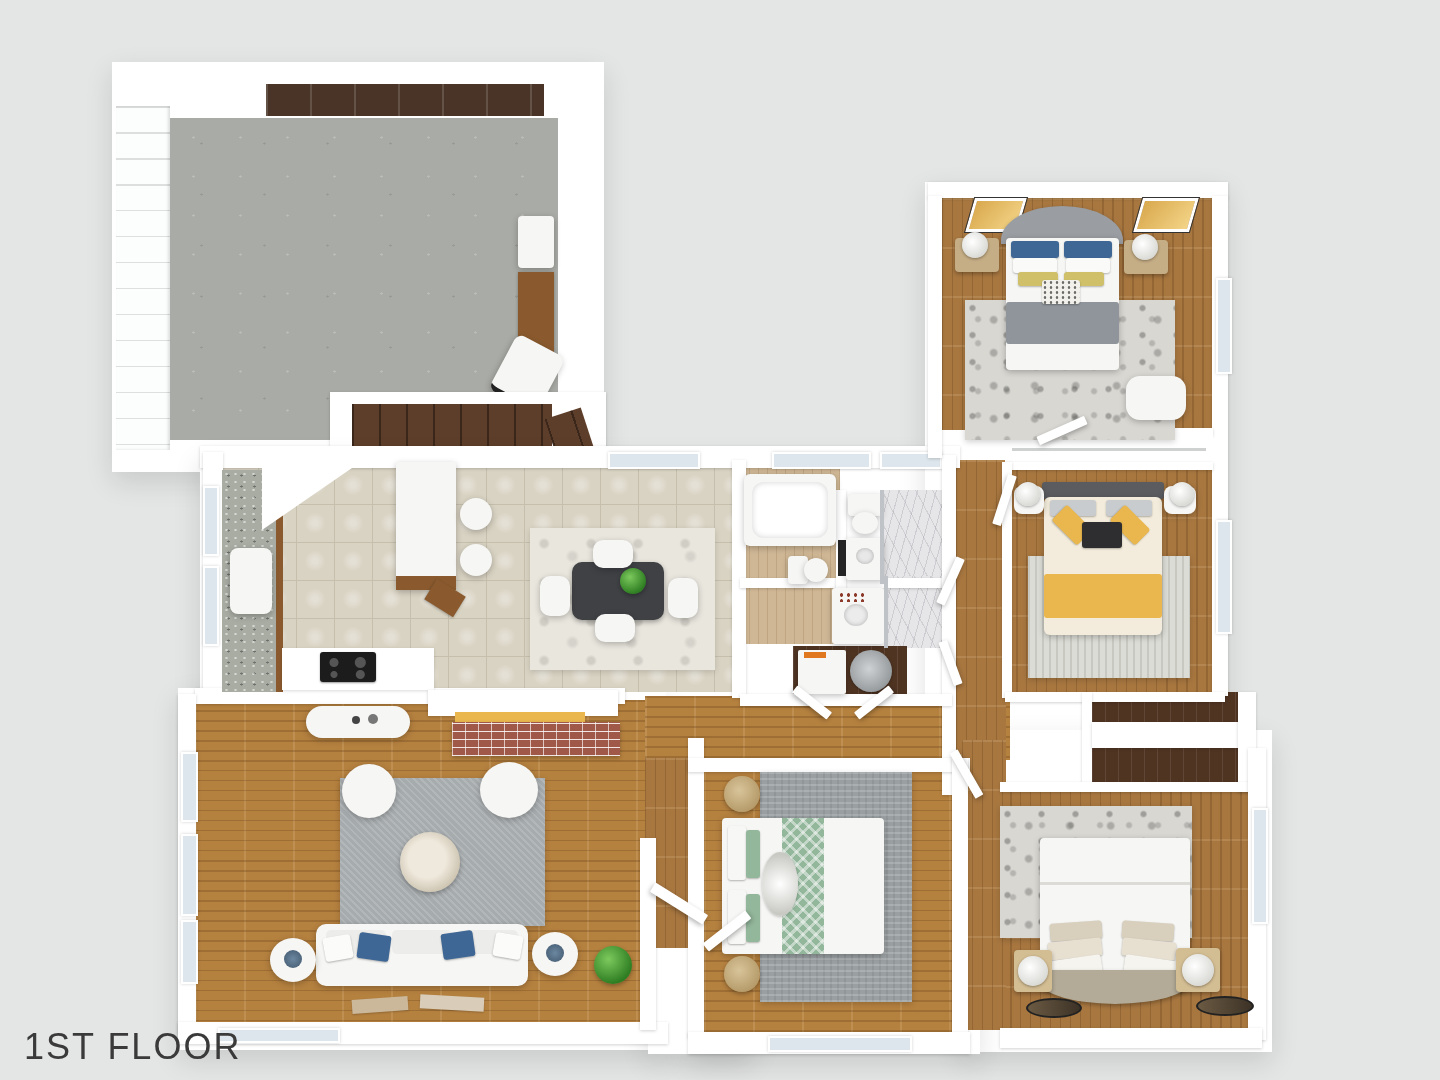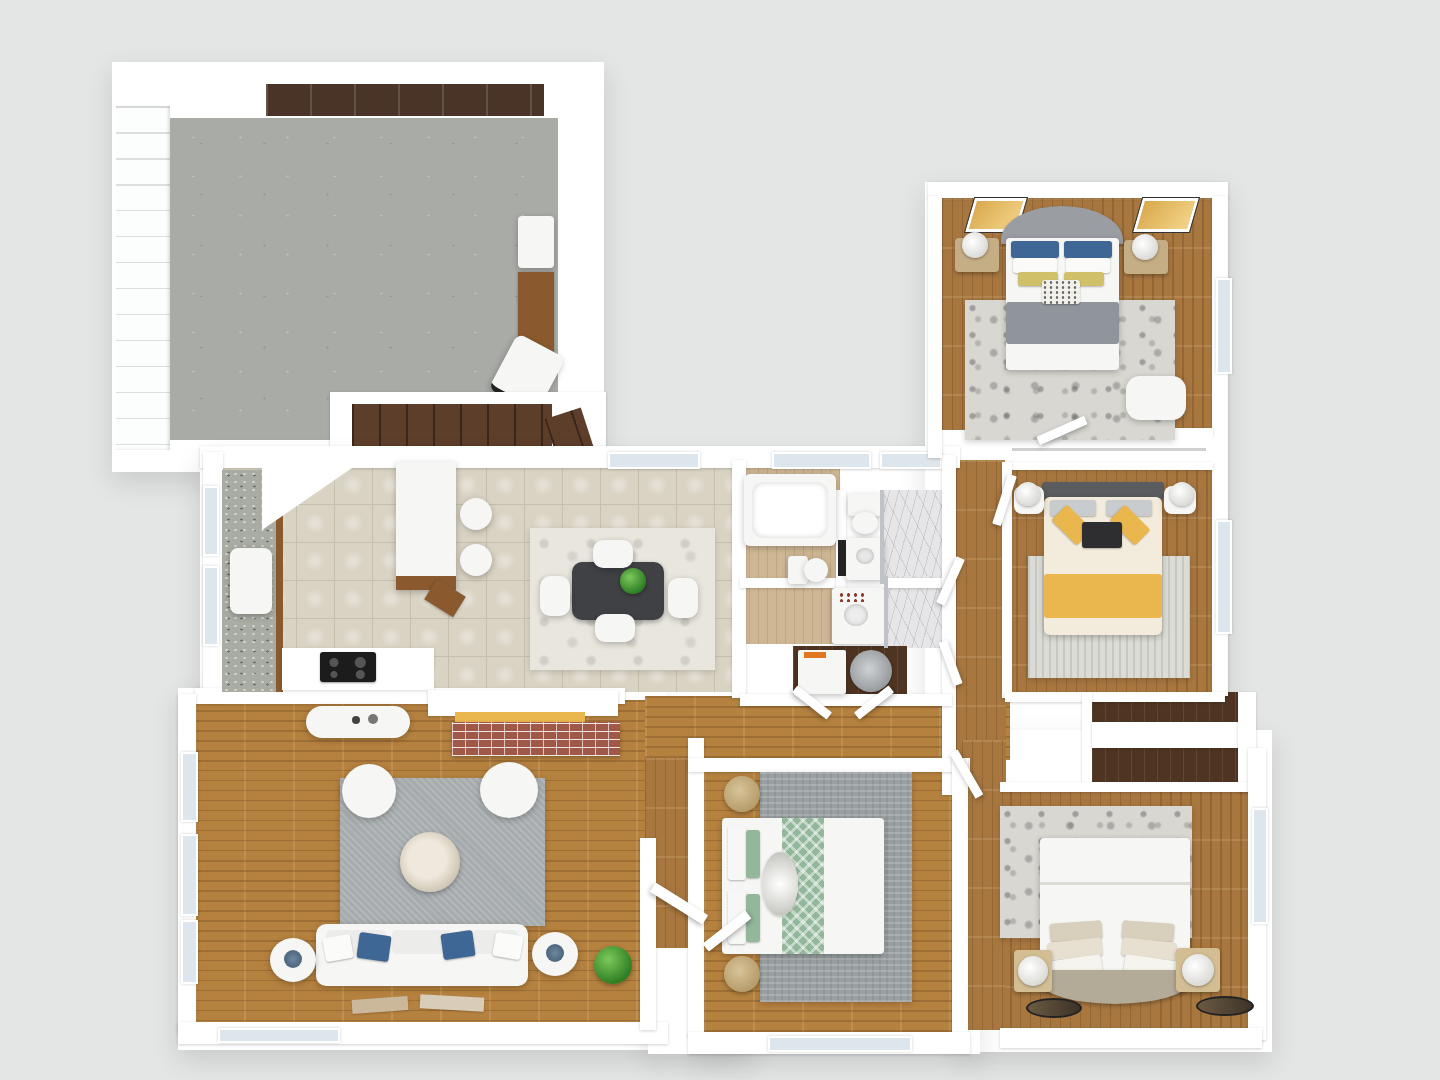--- a/index.html
+++ b/index.html
@@ -294,14 +294,15 @@
   <div class="abs" style="left:762px;top:852px;width:36px;height:64px;background:radial-gradient(circle at 50% 50%,#ffffff,#c9c9c4 80%);border-radius:50%;box-shadow:0 1px 3px rgba(0,0,0,.25);"></div>
   <div class="abs circle" style="left:724px;top:776px;width:36px;height:36px;background:radial-gradient(circle at 42% 40%,#d8c49a,#a98c58);box-shadow:0 2px 4px rgba(0,0,0,.3);"></div>
   <div class="abs circle" style="left:724px;top:956px;width:36px;height:36px;background:radial-gradient(circle at 42% 40%,#d8c49a,#a98c58);box-shadow:0 2px 4px rgba(0,0,0,.3);"></div>
   <div class="abs door" style="left:700px;top:926px;width:54px;height:10px;transform:rotate(-38deg);"></div>
 
   <div class="abs door" style="left:648px;top:898px;width:62px;height:11px;transform:rotate(32deg);"></div>
 
   <div class="abs door" style="left:946px;top:556px;width:9px;height:50px;transform:rotate(24deg);"></div>
   <div class="abs door" style="left:946px;top:640px;width:9px;height:46px;transform:rotate(-20deg);"></div>
 
+  <div class="abs floor-label" style="left:24px;top:1026px;">1ST FLOOR</div>
 
 </div>
 
 </body></html>

